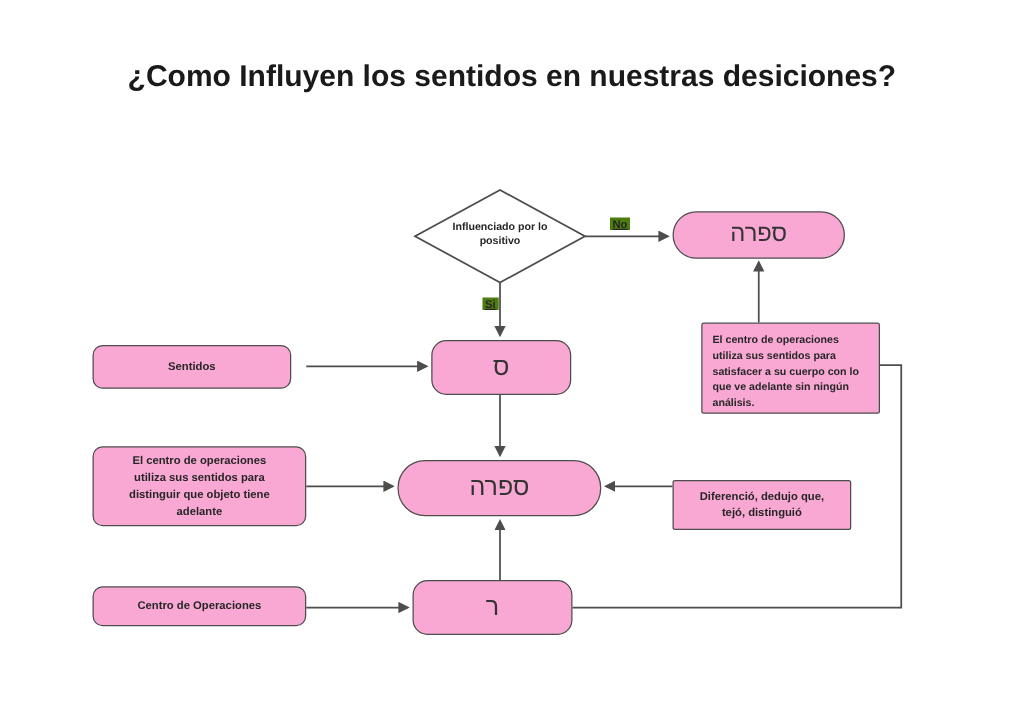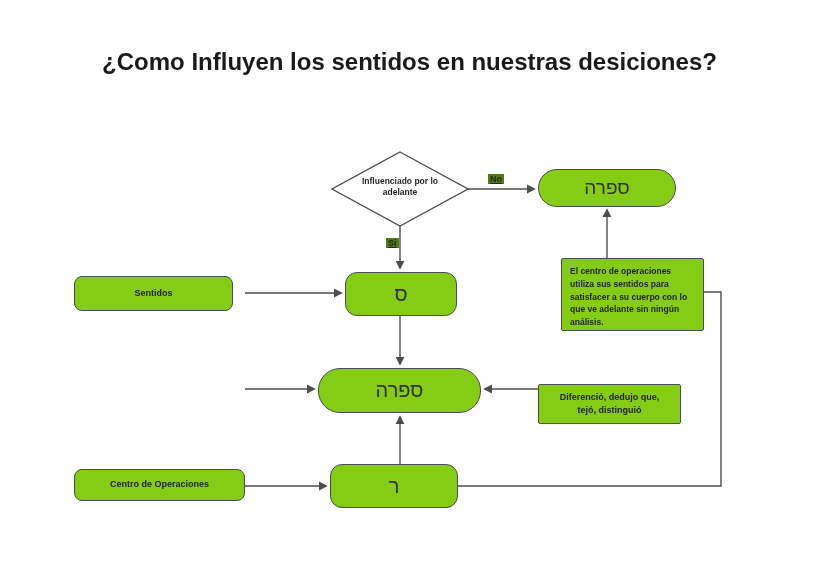--- a/index.html
+++ b/index.html
@@ -25,21 +25,21 @@
     position: absolute;
     left: 0; top: 0;
   }
   .node {
     position: absolute;
     display: flex;
     align-items: center;
     justify-content: center;
     text-align: center;
     border: 1.4px solid #4d4d4d;
-    background: #84cc16;
+    background: #f9a8d4;
     color: #262626;
   }
   .small-text { font-size: 9px; font-weight: bold; line-height: 1.5; }
   .hebrew { font-size: 20px; color: #333333; font-weight: normal; }
   .stadium { border-radius: 22px; }
   .soft { border-radius: 12px; }
   .rounded { border-radius: 8px; }
   .sharp { border-radius: 2px; }
   .pad-center { padding: 2px 18px; }
   .left-align {
@@ -90,33 +90,34 @@
       <path d="M400,316 V364" marker-end="url(#arrow)"></path>
       <path d="M245,389 H314" marker-end="url(#arrow)"></path>
       <path d="M538,389 H485" marker-end="url(#arrow)"></path>
       <path d="M245,486 H326" marker-end="url(#arrow)"></path>
       <path d="M400,464 V417" marker-end="url(#arrow)"></path>
       <path d="M458,486 H721 V292 H685" marker-end="url(#arrow)"></path>
     </g>
     <polygon points="400,152 468,189 400,226 332,189" fill="#ffffff" stroke="#4d4d4d" stroke-width="1.4"></polygon>
   </svg>
 
-  <div class="diamond-label">Influenciado por lo adelante</div>
+  <div class="diamond-label">Influenciado por lo positivo</div>
 
   <span class="edge-label" style="left:488px; top:174px;">No</span>
   <span class="edge-label" style="left:386px; top:238px;">Si</span>
 
   <div class="node stadium hebrew" style="left:538px; top:169px; width:138px; height:38px; font-size:19px;">ספרה</div>
 
   <div class="node rounded small-text" style="left:74px; top:276px; width:159px; height:35px;">Sentidos</div>
 
   <div class="node soft hebrew" style="left:345px; top:272px; width:112px; height:44px;">ס</div>
 
   <div class="node sharp small-text left-align" style="left:561px; top:258px; width:143px; height:73px;">El centro de operaciones utiliza sus sentidos para satisfacer a su cuerpo con lo que ve adelante sin ningún análisis.</div>
 
+  <div class="node rounded small-text" style="left:74px; top:357px; width:171px; height:64px; padding:2px 20px;">El centro de operaciones utiliza sus sentidos para distinguir que objeto tiene adelante</div>
 
   <div class="node stadium hebrew" style="left:318px; top:368px; width:163px; height:45px;">ספרה</div>
 
   <div class="node sharp small-text pad-center" style="left:538px; top:384px; width:143px; height:40px;">Diferenció, dedujo que, tejó, distinguió</div>
 
   <div class="node rounded small-text" style="left:74px; top:469px; width:171px; height:32px;">Centro de Operaciones</div>
 
   <div class="node soft hebrew" style="left:330px; top:464px; width:128px; height:44px;">ר</div>
 
 </div>

